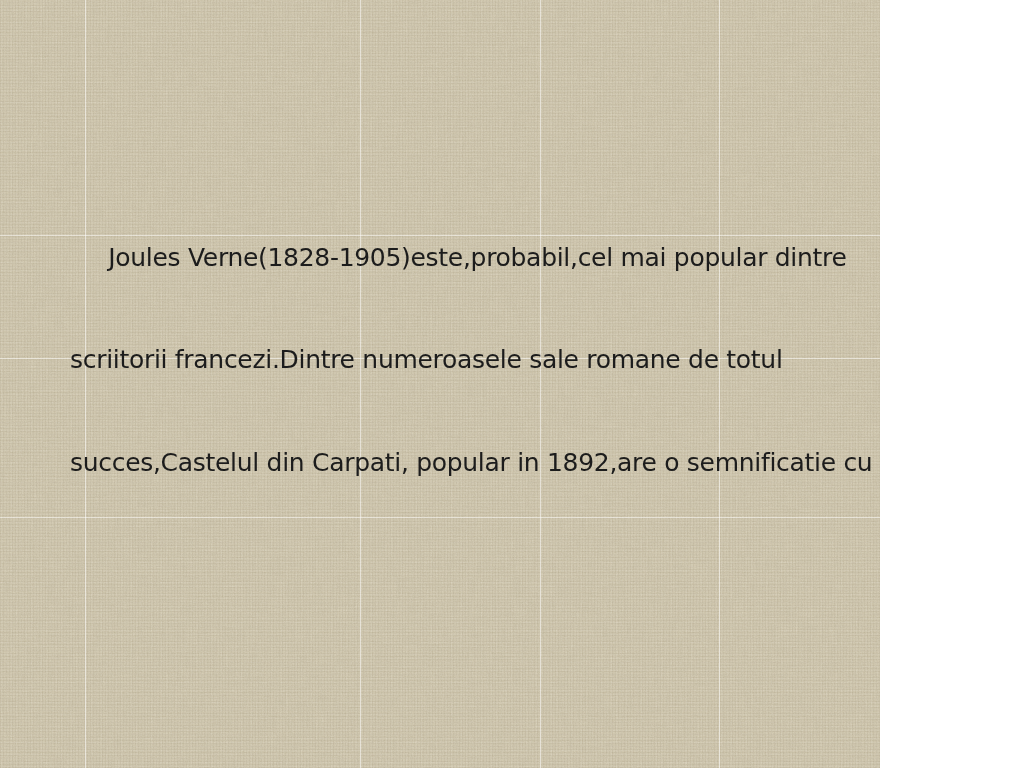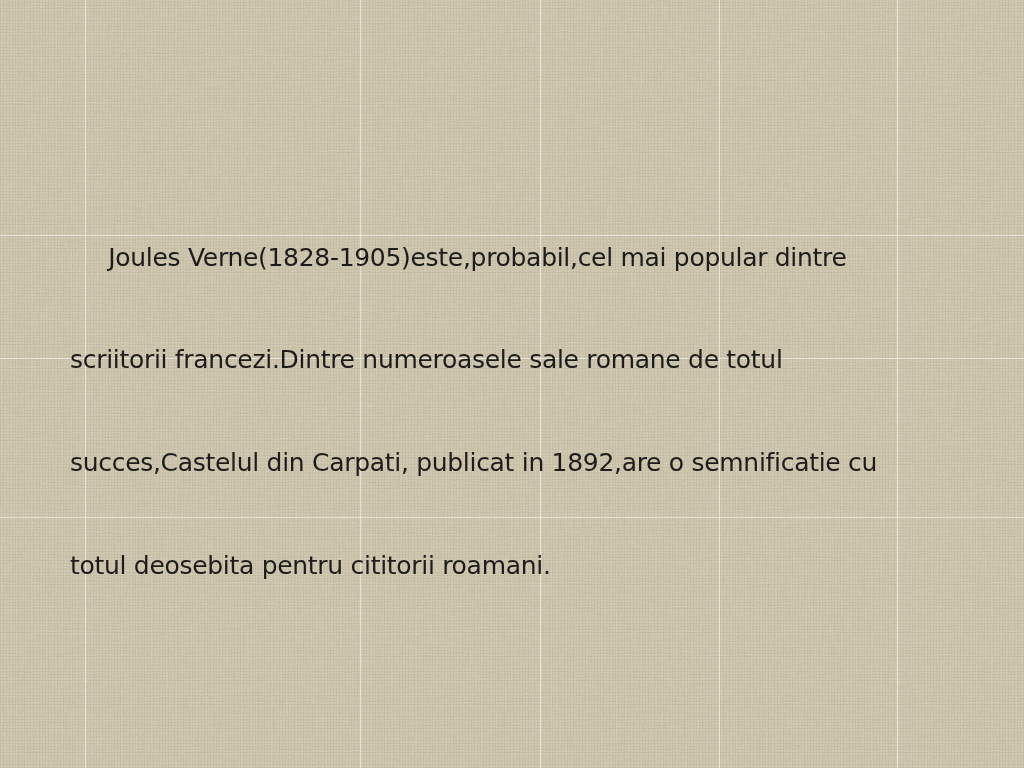--- a/index.html
+++ b/index.html
@@ -1,20 +1,20 @@
 <!DOCTYPE html>
 <html><head>
 <meta charset="utf-8">
 <style>
   html, body { margin: 0; padding: 0; }
   body { width: 1024px; height: 768px; overflow: hidden; }
 
   .slide {
     position: relative;
-    width: 1024px;
+    width: 880px;
     height: 768px;
     background-color: #d6cdb4;
     overflow: hidden;
     font-family: "DejaVu Sans", "Liberation Sans", sans-serif;
   }
 
   
   .slide::before {
     content: "";
     position: absolute;
@@ -95,22 +95,21 @@
   <div class="seam-v" style="left:719px"></div>
   <div class="seam-v" style="left:897px"></div>
   <div class="seam-h" style="top:235px"></div>
   <div class="seam-h" style="top:358px"></div>
   <div class="seam-h" style="top:517px"></div>
 
   <div class="textblock">
     <div class="paragraph">
       <div class="line">     Joules Verne(1828-1905)este,probabil,cel mai popular dintre</div>
       <div class="line">scriitorii francezi.Dintre numeroasele sale romane de totul</div>
-      <div class="line">succes,Castelul din Carpati, publicat in 1892,are o semnificatie cu</div>
-      <div class="line">totul deosebita pentru cititorii roamani.</div>
+      <div class="line">succes,Castelul din Carpati, popular in 1892,are o semnificatie cu</div>
     </div>
     <div class="paragraph">
       
       
       
       
       
       
       
       

